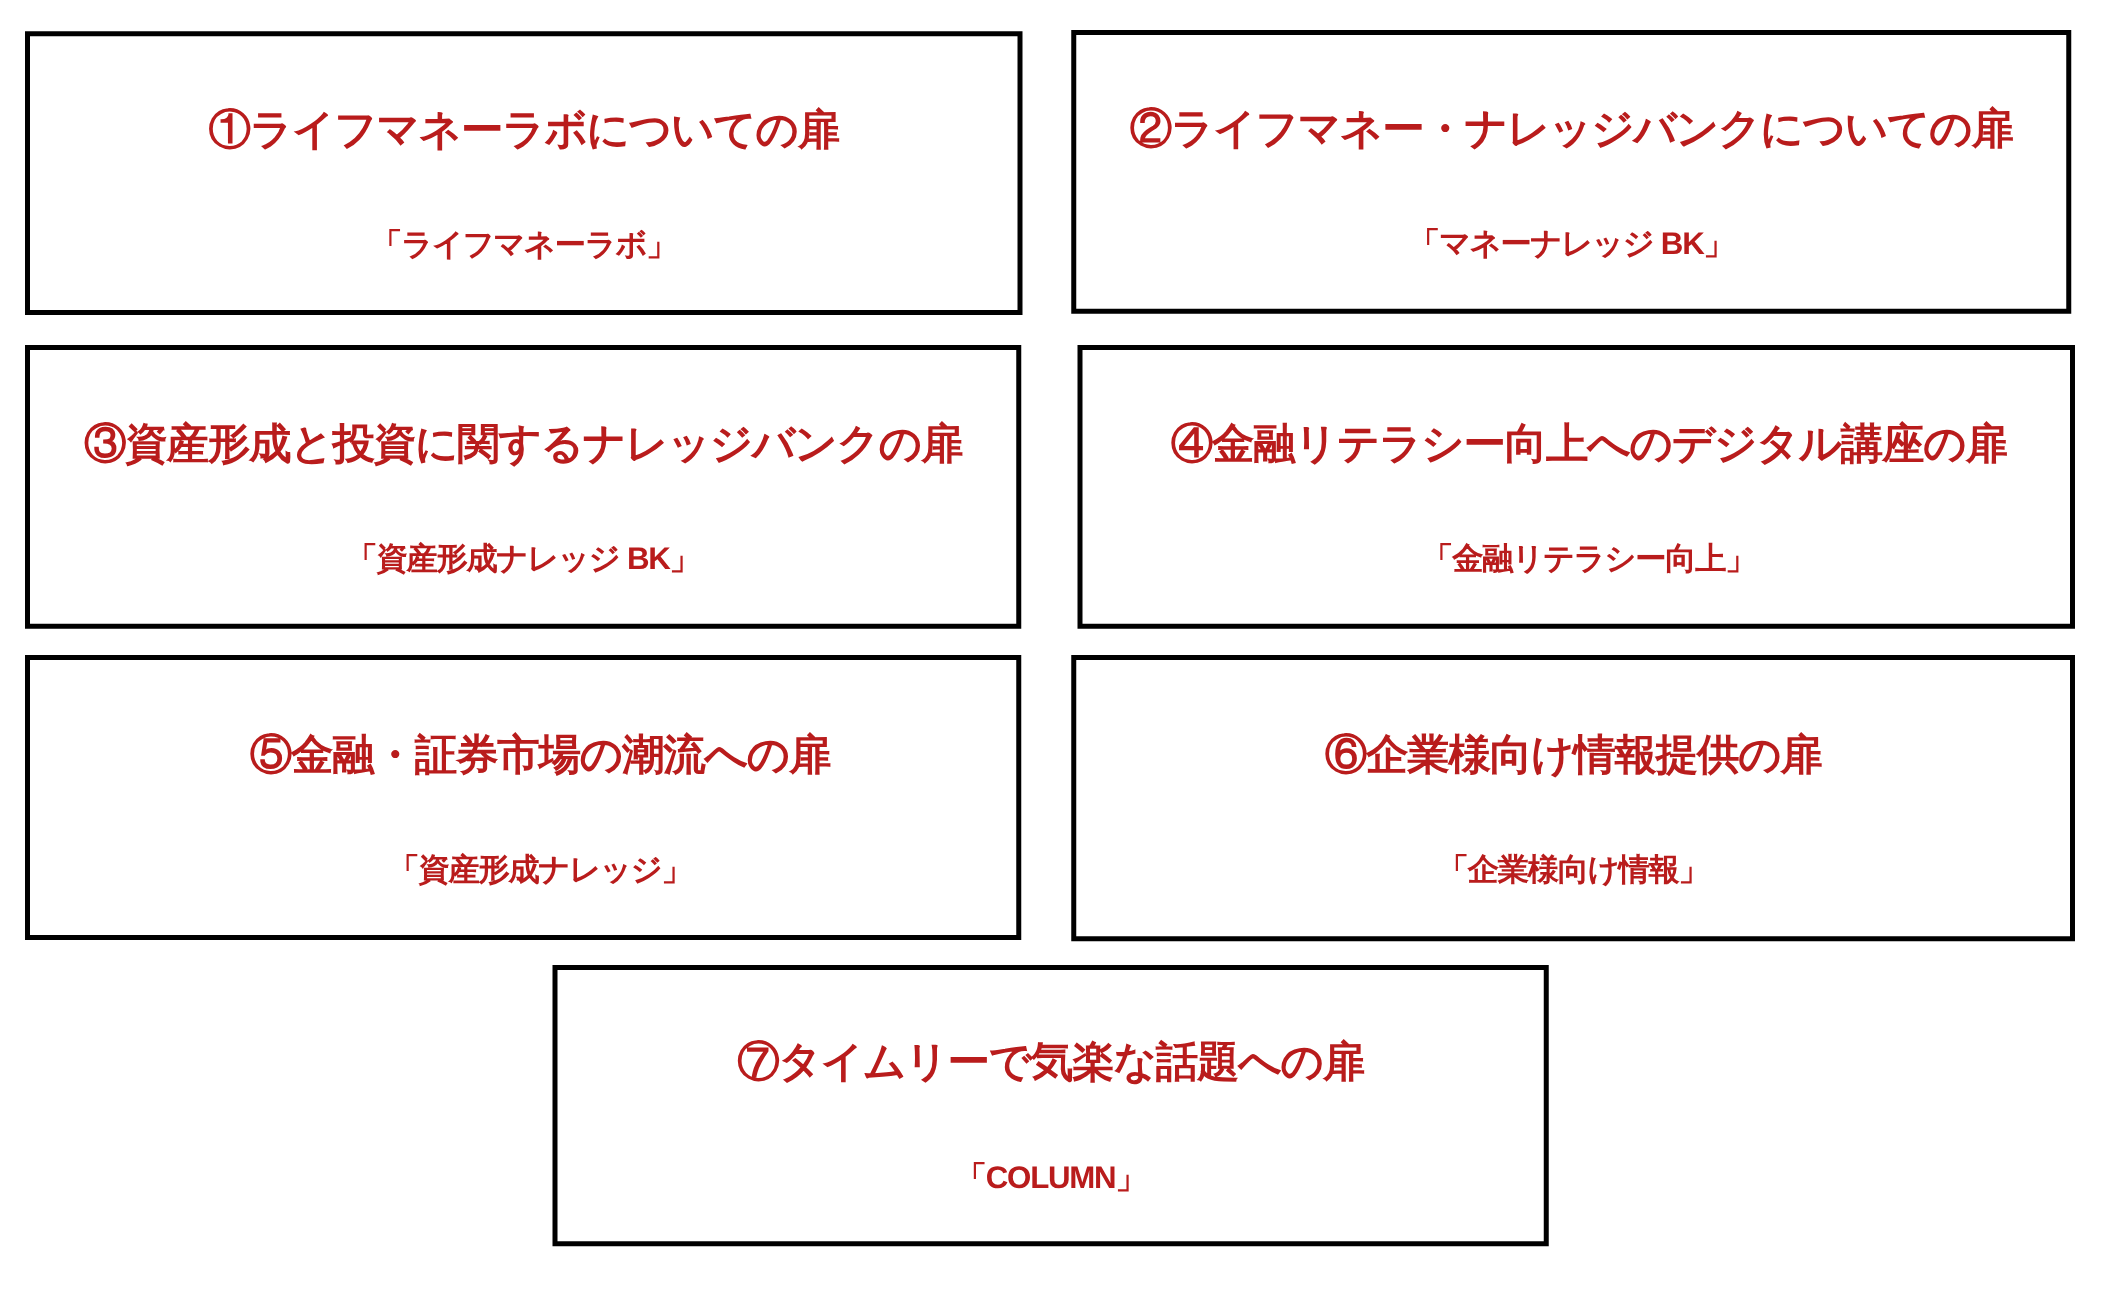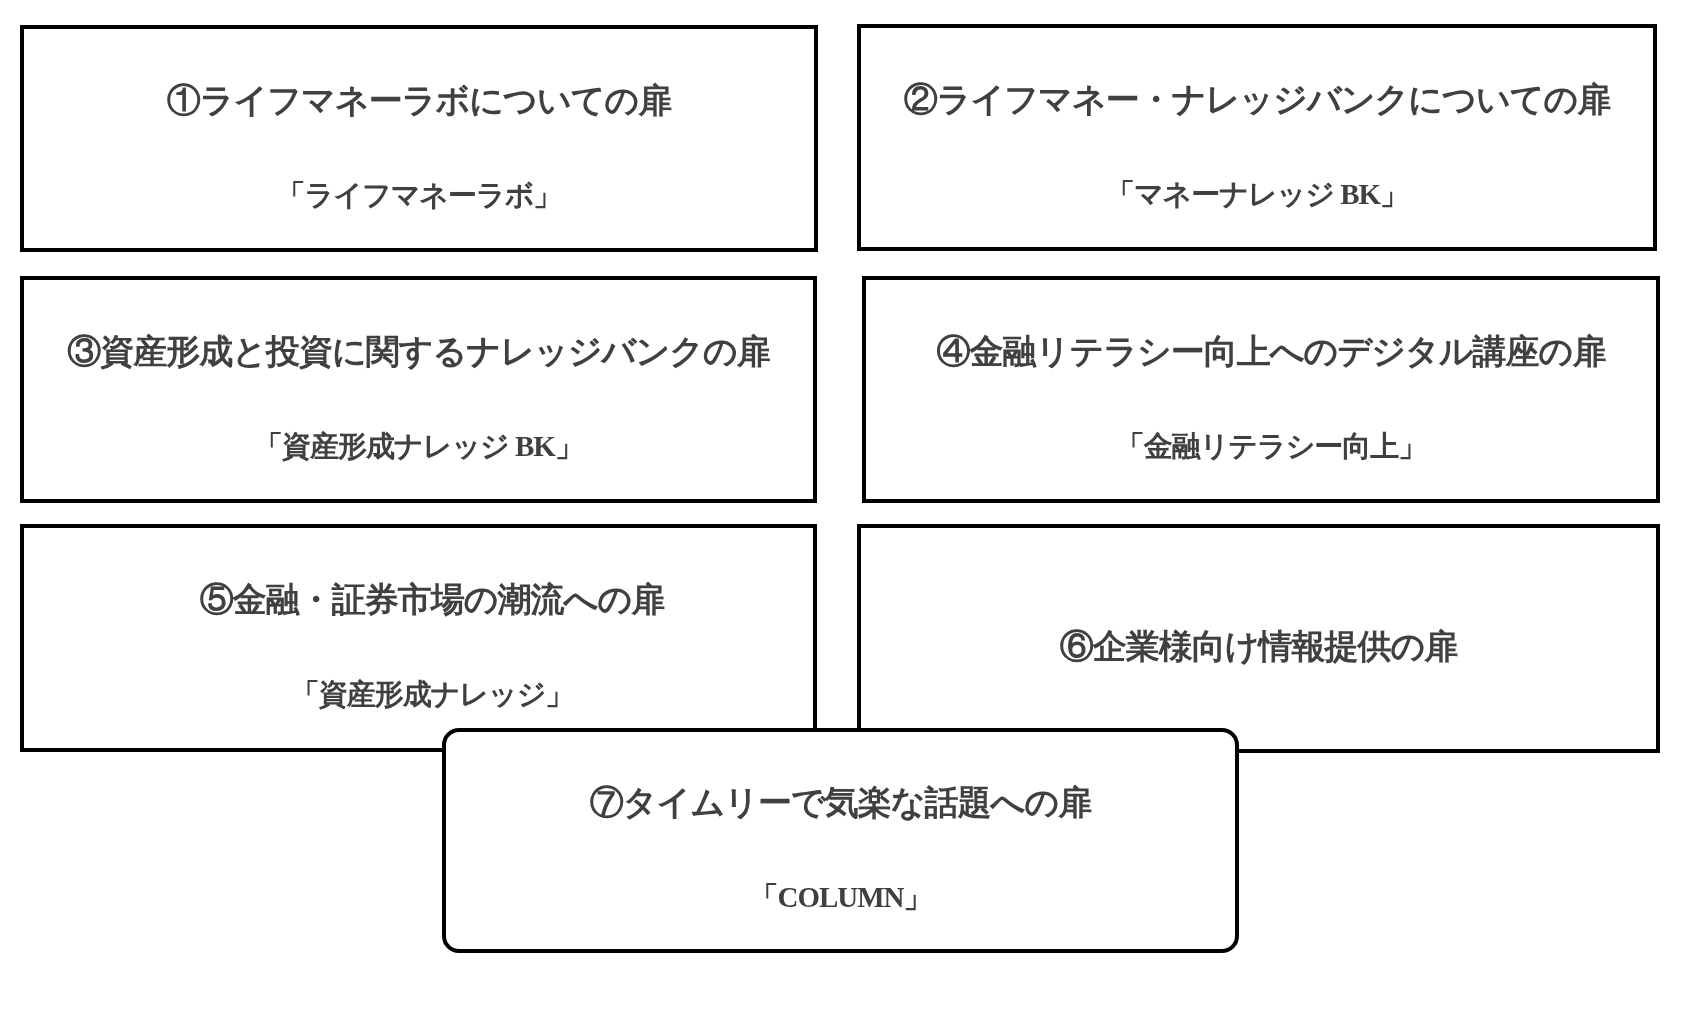--- a/index.html
+++ b/index.html
@@ -5,22 +5,22 @@
   html, body {
     margin: 0;
     padding: 0;
     background: #ffffff;
   }
   .canvas {
     position: relative;
     width: 1687px;
     height: 1036px;
     background: #ffffff;
-    font-family: Liberation Serif, serif;
-    color: #404040;
+    font-family: Liberation Sans, sans-serif;
+    color: #b91c1c;
     overflow: hidden;
   }
   .door {
     position: absolute;
     box-sizing: border-box;
     border: 4px solid #000000;
     background: #ffffff;
     display: flex;
     flex-direction: column;
     align-items: center;
@@ -29,36 +29,36 @@
     padding-top: 16px;
     text-align: center;
   }
   .door-title {
     font-size: 34px;
     font-weight: 700;
     letter-spacing: -1px;
     white-space: nowrap;
   }
   .door-label {
-    font-size: 29px;
+    font-size: 25px;
     font-weight: 700;
     letter-spacing: -1px;
     white-space: nowrap;
   }
   
   #door-1 { left: 20px;  top: 25px;  width: 798px; height: 227px; }
   #door-2 { left: 857px; top: 24px;  width: 800px; height: 227px; align-items: center; }
   
   #door-3 { left: 20px;  top: 276px; width: 797px; height: 227px; }
   #door-4 { left: 862px; top: 276px; width: 798px; height: 227px; padding-left: 20px; }
   
   #door-5 { left: 20px;  top: 524px; width: 797px; height: 228px; padding-left: 27px; }
   #door-6 { left: 857px; top: 524px; width: 803px; height: 229px; }
   
-  #door-7 { left: 442px; top: 728px; width: 797px; height: 225px; border-radius: 17px; }
+  #door-7 { left: 442px; top: 772px; width: 797px; height: 225px; }
 </style>
 </head>
 <body>
 
 <div class="canvas">
 
   <div class="door" id="door-1">
     <div class="door-title">①ライフマネーラボについての扉</div>
     <div class="door-label">「ライフマネーラボ」</div>
   </div>
@@ -78,20 +78,21 @@
     <div class="door-label">「金融リテラシー向上」</div>
   </div>
 
   <div class="door" id="door-5">
     <div class="door-title">⑤金融・証券市場の潮流への扉</div>
     <div class="door-label">「資産形成ナレッジ」</div>
   </div>
 
   <div class="door" id="door-6">
     <div class="door-title">⑥企業様向け情報提供の扉</div>
+    <div class="door-label">「企業様向け情報」</div>
   </div>
 
   <div class="door" id="door-7">
     <div class="door-title">⑦タイムリーで気楽な話題への扉</div>
     <div class="door-label">「COLUMN」</div>
   </div>
 
 </div>
 
 </body></html>

